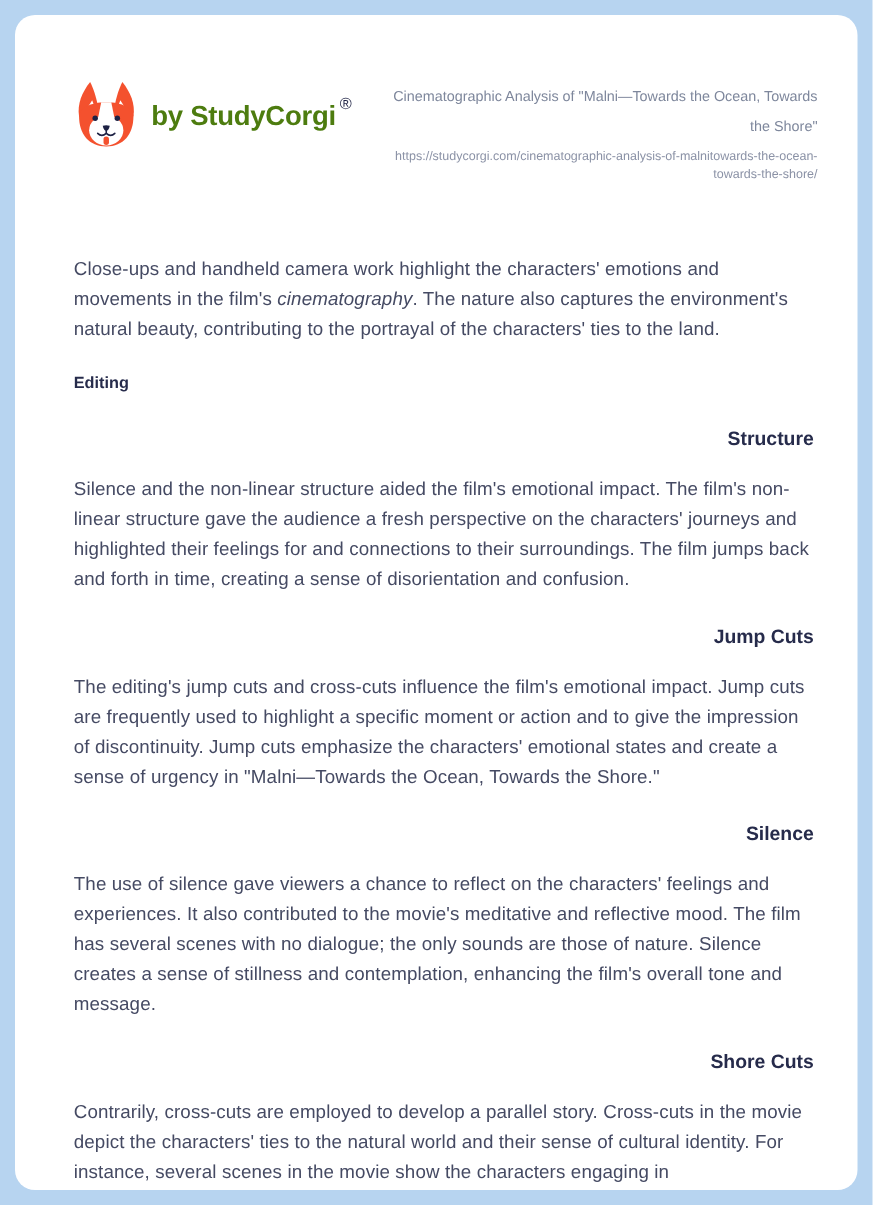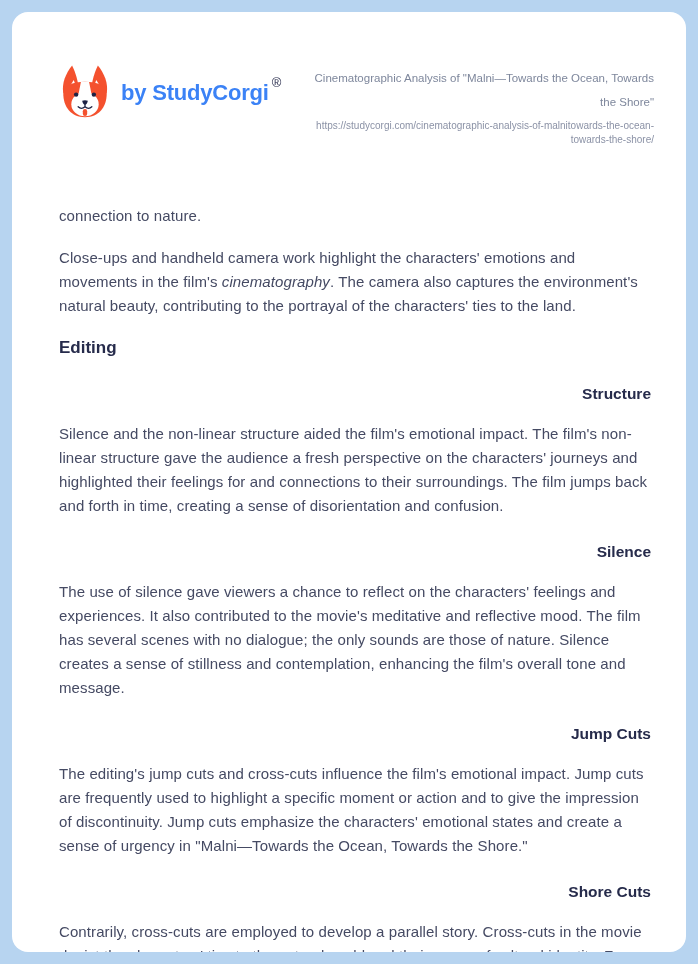--- a/index.html
+++ b/index.html
@@ -35,21 +35,21 @@
     align-items: flex-start;
   }
   .logo-icon svg {
     width: 52px;
     height: 58px;
     display: block;
   }
   .logo-text {
     font-size: 22px;
     font-weight: bold;
-    color: #3b82f6;
+    color: #4d7c0f;
     letter-spacing: -0.2px;
     margin-left: 10px;
     line-height: 58px;
   }
   .logo-reg {
     font-size: 13px;
     font-weight: normal;
     color: #1e2244;
     margin-left: 3px;
     line-height: 1;
@@ -80,21 +80,21 @@
     padding: 40px 35px 0 47px;
     color: #454a63;
     font-size: 15px;
     line-height: 24px;
     letter-spacing: 0.1px;
   }
   .content p {
     margin: 18px 0;
   }
   .content h2 {
-    font-size: 17px;
+    font-size: 13px;
     font-weight: bold;
     color: #262b4b;
     margin: 18px 0 0 0;
     line-height: 24px;
     letter-spacing: 0;
   }
   .content h3 {
     font-size: 15.5px;
     font-weight: bold;
     color: #262b4b;
@@ -144,39 +144,38 @@
       <span class="logo-text">by StudyCorgi</span>
       <span class="logo-reg">®</span>
     </div>
     <div class="header-meta">
       <div class="doc-title">Cinematographic Analysis of "Malni—Towards the Ocean, Towards the Shore"</div>
       <a class="doc-url" href="#">https://studycorgi.com/cinematographic-analysis-of-malnitowards-the-ocean-towards-the-shore/</a>
     </div>
   </header>
 
   <main class="content">
-    <p>connection to nature.</p>
 
-    <p><span>Close-ups and handheld camera work highlight the characters' emotions and movements in the film's </span><em>cinematography</em><span>. The camera also captures the environment's natural beauty, contributing to the portrayal of the characters' ties to the land.</span></p>
+    <p><span>Close-ups and handheld camera work highlight the characters' emotions and movements in the film's </span><em>cinematography</em><span>. The nature also captures the environment's natural beauty, contributing to the portrayal of the characters' ties to the land.</span></p>
 
     <h2>Editing</h2>
 
     <section>
       <h3>Structure</h3>
       <p>Silence and the non-linear structure aided the film's emotional impact. The film's non-linear structure gave the audience a fresh perspective on the characters' journeys and highlighted their feelings for and connections to their surroundings. The film jumps back and forth in time, creating a sense of disorientation and confusion.</p>
     </section>
 
     <section>
-      <h3>Silence</h3>
-      <p>The use of silence gave viewers a chance to reflect on the characters' feelings and experiences. It also contributed to the movie's meditative and reflective mood. The film has several scenes with no dialogue; the only sounds are those of nature. Silence creates a sense of stillness and contemplation, enhancing the film's overall tone and message.</p>
+      <h3>Jump Cuts</h3>
+      <p>The editing's jump cuts and cross-cuts influence the film's emotional impact. Jump cuts are frequently used to highlight a specific moment or action and to give the impression of discontinuity. Jump cuts emphasize the characters' emotional states and create a sense of urgency in "Malni—Towards the Ocean, Towards the Shore."</p>
     </section>
 
     <section>
-      <h3>Jump Cuts</h3>
-      <p>The editing's jump cuts and cross-cuts influence the film's emotional impact. Jump cuts are frequently used to highlight a specific moment or action and to give the impression of discontinuity. Jump cuts emphasize the characters' emotional states and create a sense of urgency in "Malni—Towards the Ocean, Towards the Shore."</p>
+      <h3>Silence</h3>
+      <p>The use of silence gave viewers a chance to reflect on the characters' feelings and experiences. It also contributed to the movie's meditative and reflective mood. The film has several scenes with no dialogue; the only sounds are those of nature. Silence creates a sense of stillness and contemplation, enhancing the film's overall tone and message.</p>
     </section>
 
     <section>
       <h3>Shore Cuts</h3>
       <p>Contrarily, cross-cuts are employed to develop a parallel story. Cross-cuts in the movie depict the characters' ties to the natural world and their sense of cultural identity. For instance, several scenes in the movie show the characters engaging in</p>
     </section>
   </main>
 
 </div>
 

